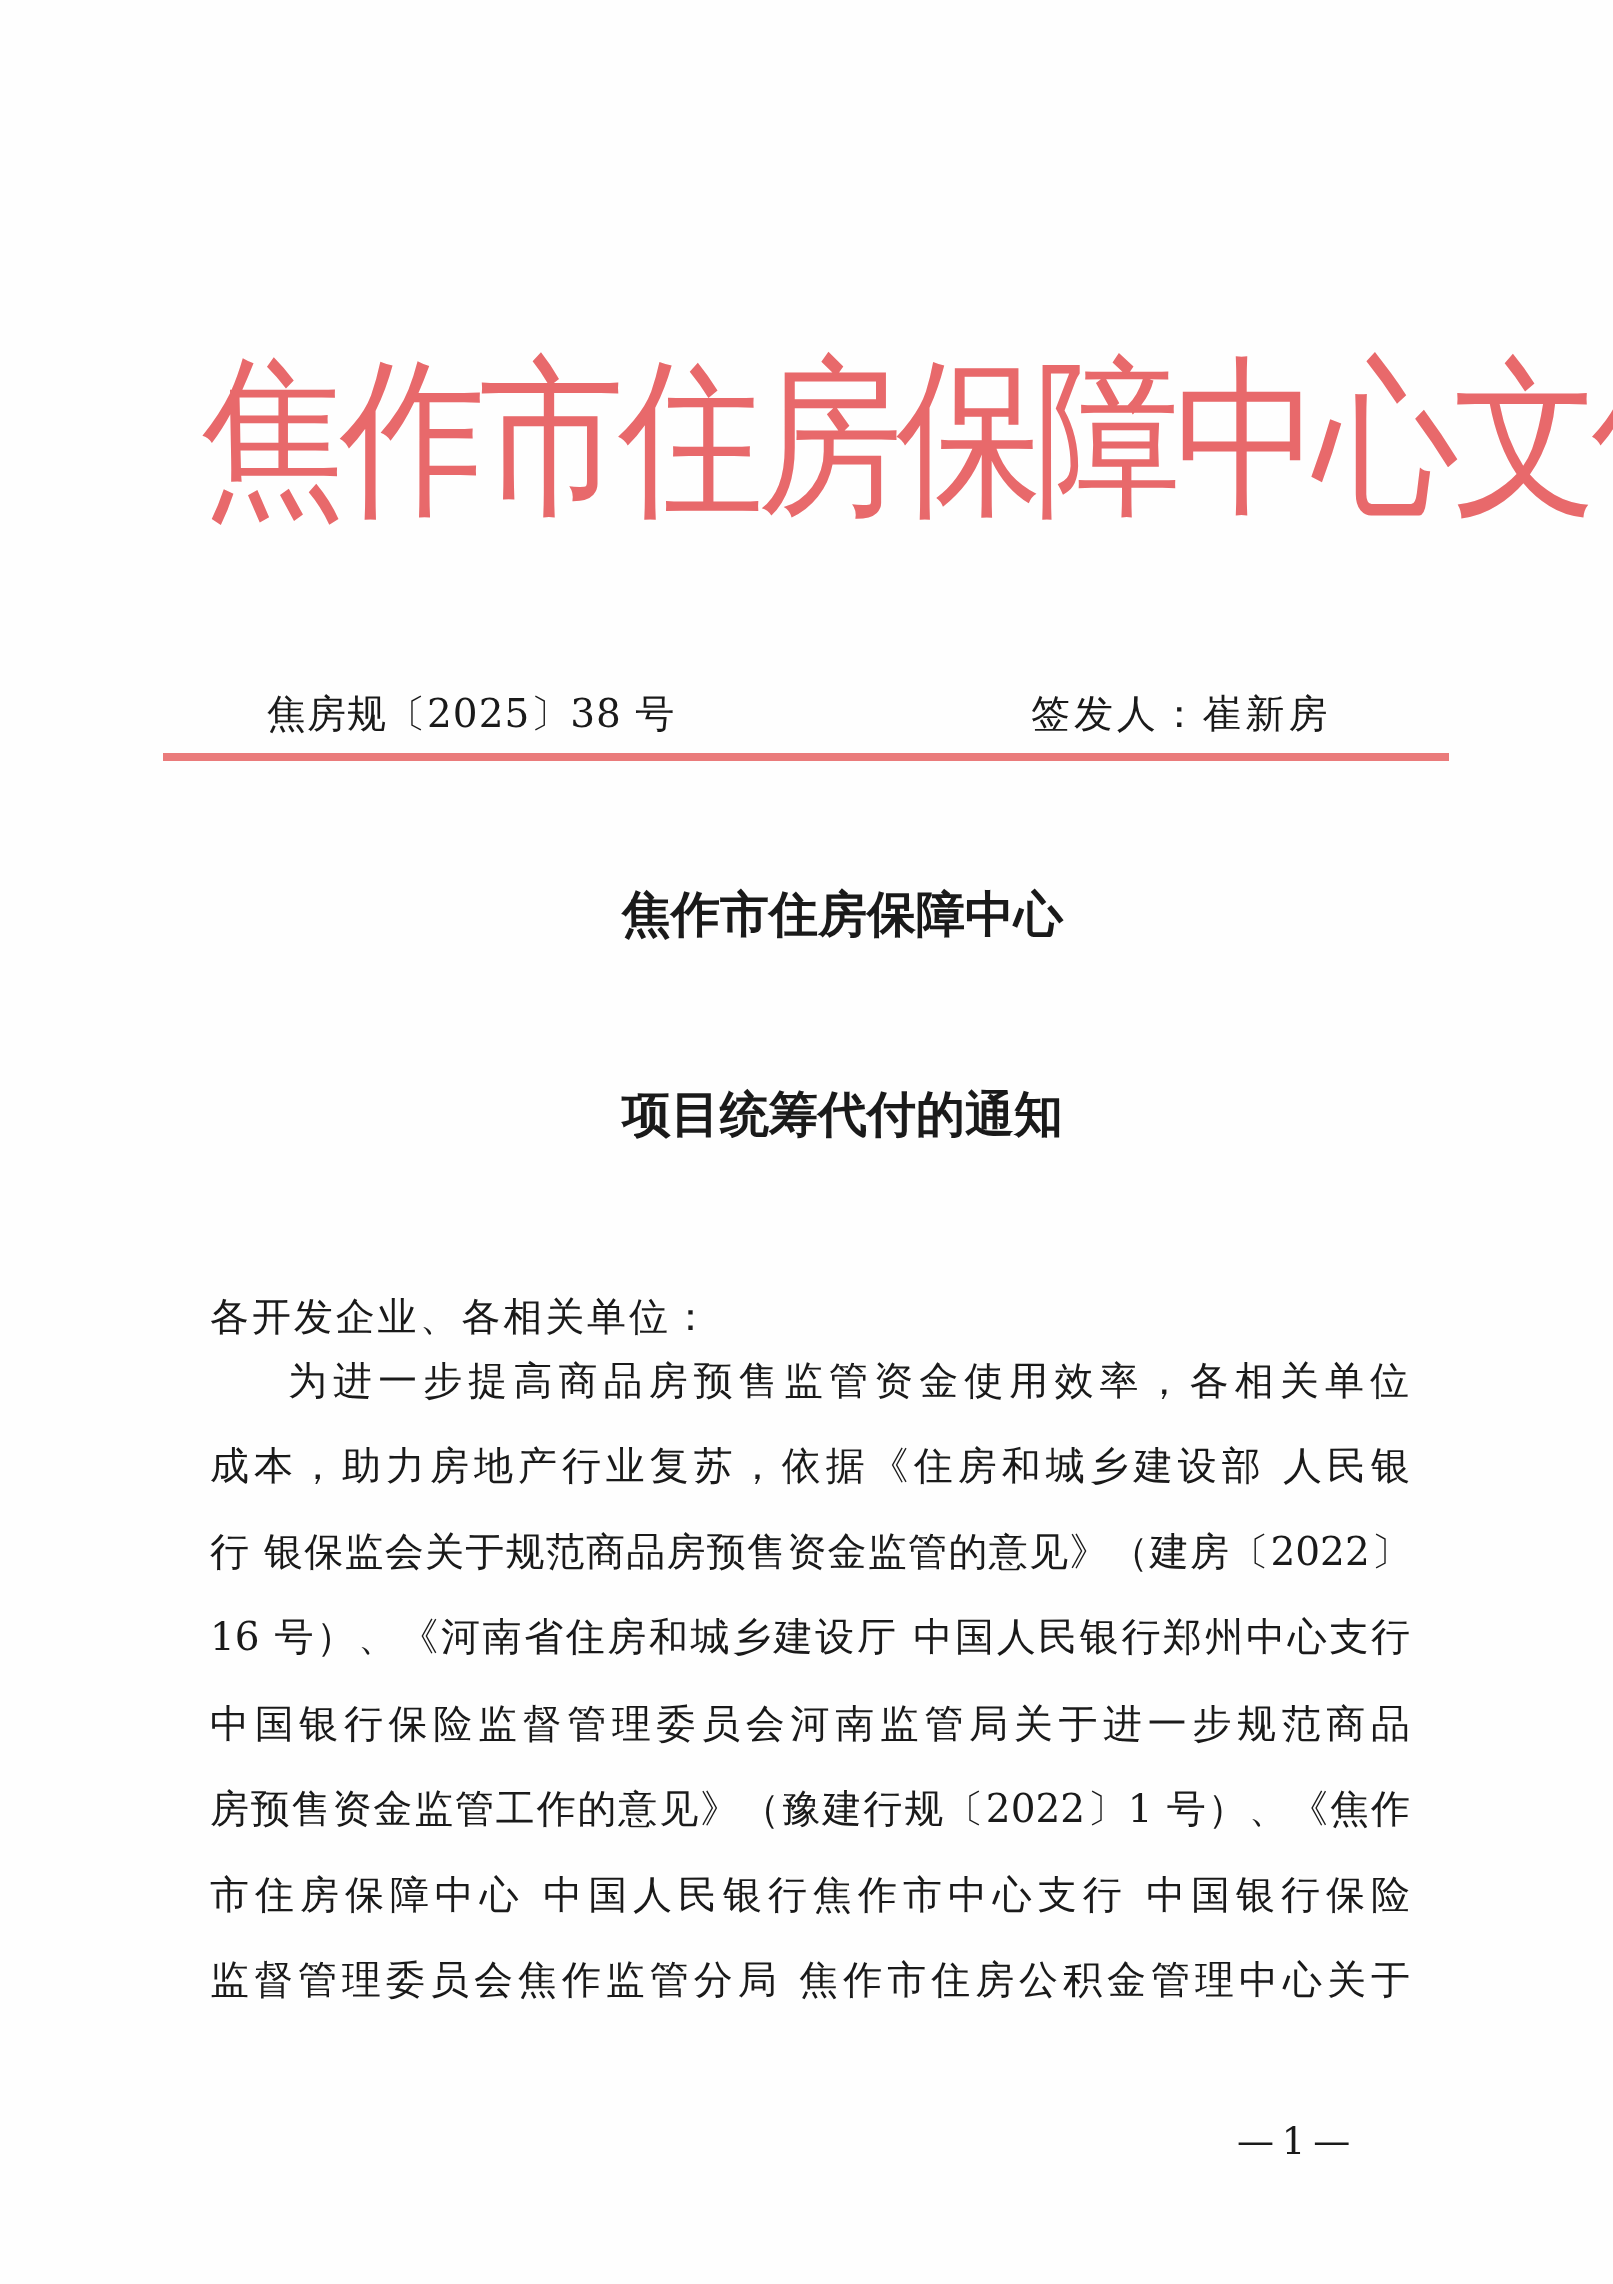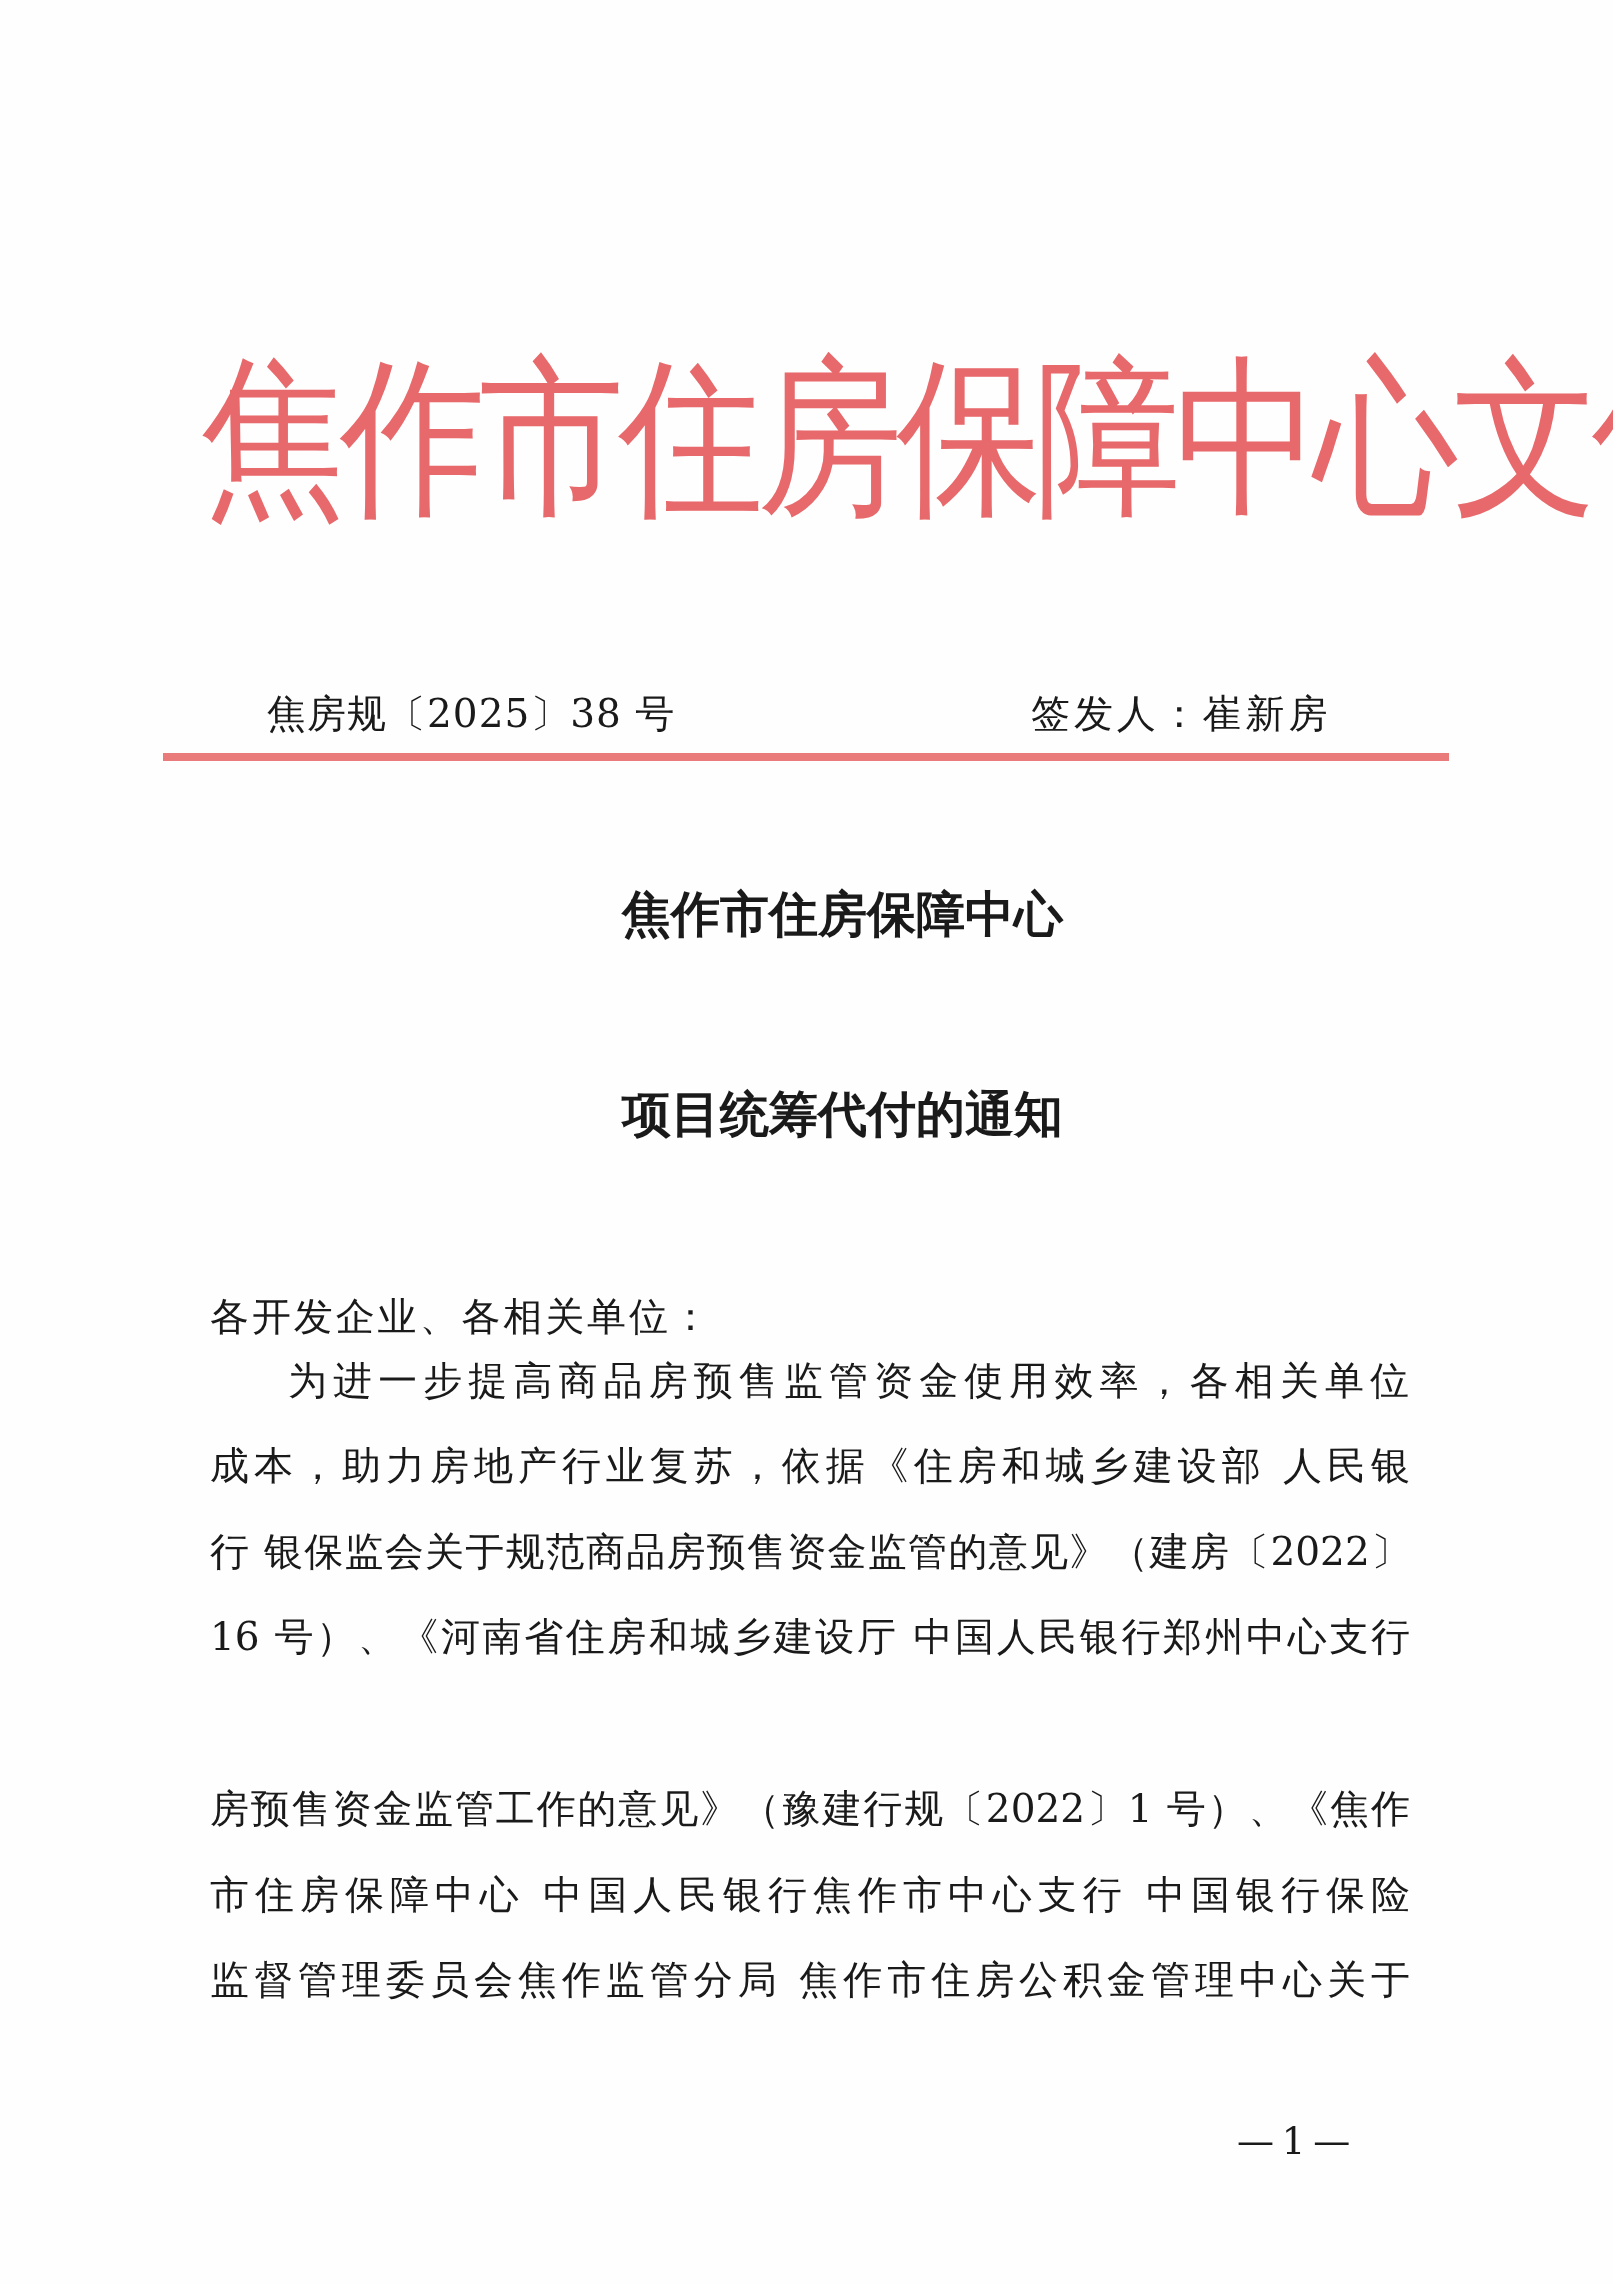--- a/index.html
+++ b/index.html
@@ -40,19 +40,20 @@
 
   <div class="title t1">焦作市住房保障中心</div>
   <div class="title t3">项目统筹代付的通知</div>
 
   <div class="salutation">各开发企业、各相关单位：</div>
 
   <div class="body-line indent" style="top:1353px">为进一步提高商品房预售监管资金使用效率，各相关单位</div>
   <div class="body-line" style="top:1438px">成本，助力房地产行业复苏，依据《住房和城乡建设部 人民银</div>
   <div class="body-line" style="top:1524px">行 银保监会关于规范商品房预售资金监管的意见》（建房〔2022〕</div>
   <div class="body-line" style="top:1609px">16 号）、《河南省住房和城乡建设厅 中国人民银行郑州中心支行</div>
+  <div class="body-line" style="top:1696px">中国银行保险监督管理委员会河南监管局关于进一步规范商品</div>
   <div class="body-line" style="top:1781px">房预售资金监管工作的意见》（豫建行规〔2022〕1 号）、《焦作</div>
   <div class="body-line" style="top:1867px">市住房保障中心 中国人民银行焦作市中心支行 中国银行保险</div>
   <div class="body-line" style="top:1952px">监督管理委员会焦作监管分局 焦作市住房公积金管理中心关于</div>
 
   <div class="pagenum">—1—</div>
 </div>
 
 
 </body></html>

